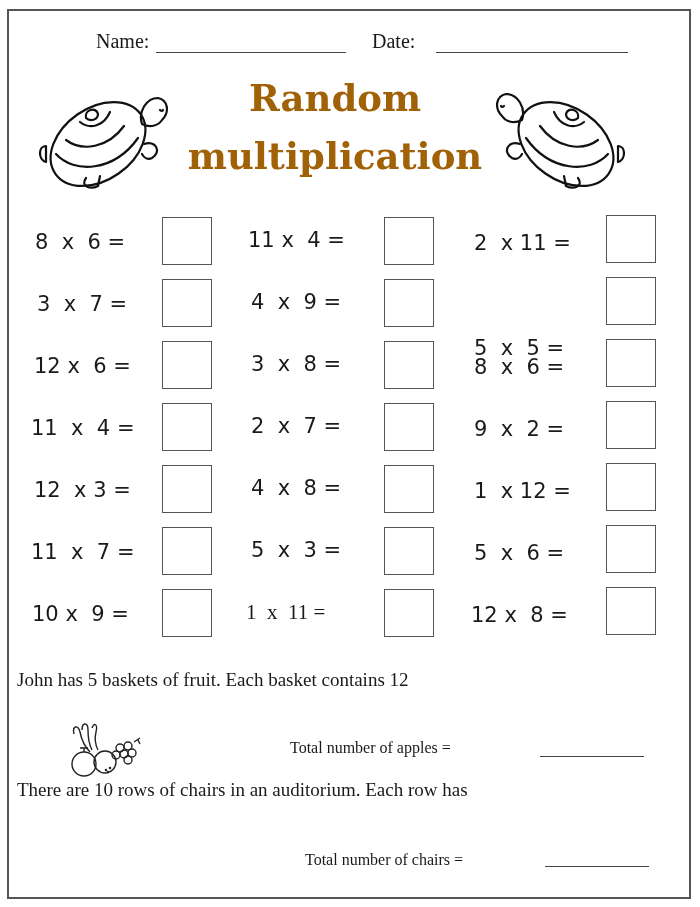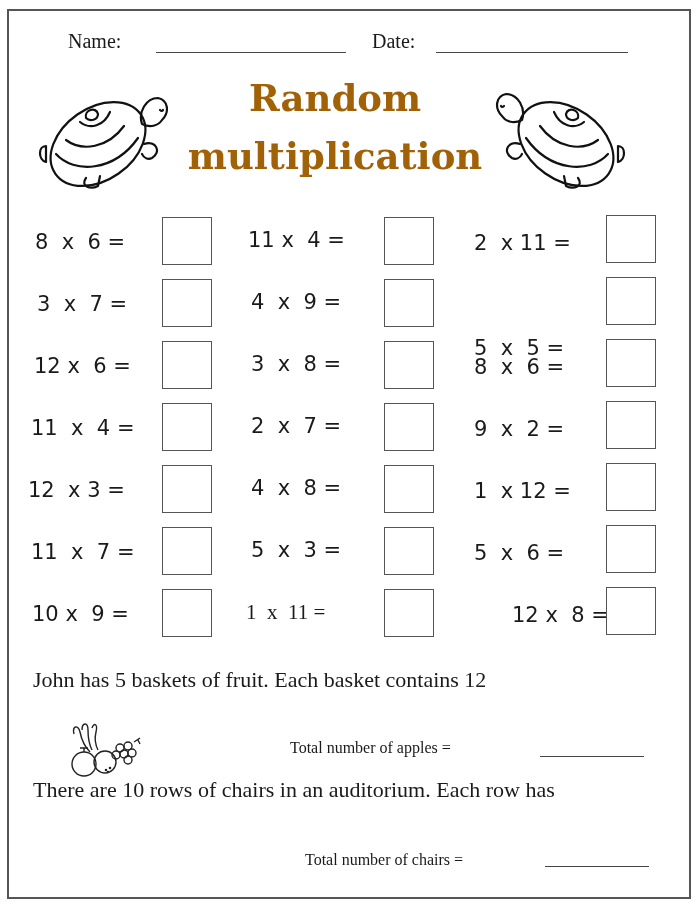--- a/index.html
+++ b/index.html
@@ -4,29 +4,29 @@
 <style>
   html,body{margin:0;padding:0;background:#fff;}
   body{width:700px;height:907px;position:relative;overflow:hidden;color:#1a1a1a;}
   .frame{position:absolute;left:7px;top:9px;width:684px;height:890px;border:2px solid #555;box-sizing:border-box;}
   .hdr-label{position:absolute;top:30px;font-size:20px;font-family:"Liberation Serif",serif;}
   .line{position:absolute;border-bottom:1.5px solid #444;}
   .title{position:absolute;left:175px;width:320px;text-align:center;font-family:"DejaVu Serif",serif;font-weight:bold;color:#a16207;}
   .turtle{position:absolute;}
   .prob{position:absolute;font-family:"DejaVu Sans",sans-serif;font-size:21px;white-space:pre;}
   .box{position:absolute;width:50px;height:48px;border:1.5px solid #555;box-sizing:border-box;background:#fff;}
-  .word{position:absolute;left:33px;font-family:"Liberation Serif",serif;font-size:22px;line-height:29px;}
+  .word{position:absolute;left:17px;font-family:"Liberation Serif",serif;font-size:19px;line-height:29px;}
   .ans-label{position:absolute;font-family:"Liberation Serif",serif;font-size:16px;}
 </style>
 </head>
 <body>
 
 <div class="frame"></div>
 
-<span class="hdr-label" style="left:68px;text-align:right;">Name:</span>
+<span class="hdr-label" style="left:96px;text-align:right;">Name:</span>
 <div class="line" style="left:156px;top:52px;width:190px;"></div>
 <span class="hdr-label" style="left:372px;">Date:</span>
 <div class="line" style="left:436px;top:52px;width:192px;"></div>
 
 <div class="title" style="top:76px;font-size:37px;">Random</div>
 <div class="title" style="top:134px;font-size:37px;">multiplication</div>
 
 <svg class="turtle" style="left:34px;top:82px;" width="135" height="110" viewBox="0 0 135 110">
   <g fill="none" stroke="#111" stroke-width="2.2" stroke-linejoin="round" stroke-linecap="round">
     <path d="M108 42 C104 30 112 16 124 16 C134 18 136 30 128 38 C124 44 116 46 108 42 Z"></path>
@@ -59,21 +59,21 @@
 
 <div>
   <span class="prob" style="left:35px;top:230px;">8  x  6 =</span>
   <div class="box" style="left:162px;top:217px;"></div>
   <span class="prob" style="left:37px;top:292px;">3  x  7 =</span>
   <div class="box" style="left:162px;top:279px;"></div>
   <span class="prob" style="left:34px;top:354px;">12 x  6 =</span>
   <div class="box" style="left:162px;top:341px;"></div>
   <span class="prob" style="left:31px;top:416px;">11  x  4 =</span>
   <div class="box" style="left:162px;top:403px;"></div>
-  <span class="prob" style="left:28px;top:478px;">12  x 3 =</span>
+  <span class="prob" style="left:34px;top:478px;">12  x 3 =</span>
   <div class="box" style="left:162px;top:465px;"></div>
   <span class="prob" style="left:31px;top:540px;">11  x  7 =</span>
   <div class="box" style="left:162px;top:527px;"></div>
   <span class="prob" style="left:32px;top:602px;">10 x  9 =</span>
   <div class="box" style="left:162px;top:589px;"></div>
 </div>
 
 <div>
   <span class="prob" style="left:248px;top:228px;">11 x  4 =</span>
   <div class="box" style="left:384px;top:217px;"></div>
@@ -97,21 +97,21 @@
   <span class="prob" style="left:474px;top:293px;margin-top:43px;">5  x  5 =</span>
   <div class="box" style="left:606px;top:277px;"></div>
   <span class="prob" style="left:474px;top:355px;">8  x  6 =</span>
   <div class="box" style="left:606px;top:339px;"></div>
   <span class="prob" style="left:474px;top:417px;">9  x  2 =</span>
   <div class="box" style="left:606px;top:401px;"></div>
   <span class="prob" style="left:474px;top:479px;">1  x 12 =</span>
   <div class="box" style="left:606px;top:463px;"></div>
   <span class="prob" style="left:474px;top:541px;">5  x  6 =</span>
   <div class="box" style="left:606px;top:525px;"></div>
-  <span class="prob" style="left:471px;top:603px;margin-left:41px;">12 x  8 =</span>
+  <span class="prob" style="left:471px;top:603px;">12 x  8 =</span>
   <div class="box" style="left:606px;top:587px;"></div>
 </div>
 
 <div class="word" style="top:665px;">
   <div>John has 5 baskets of fruit. Each basket contains 12</div>
 </div>
 
 <svg style="position:absolute;left:68px;top:722px;" width="78" height="56" viewBox="0 0 78 56">
   <g fill="none" stroke="#222" stroke-width="1.4">
     <path d="M6 12 C4 4 10 2 12 10 C14 20 18 26 22 30"></path>

